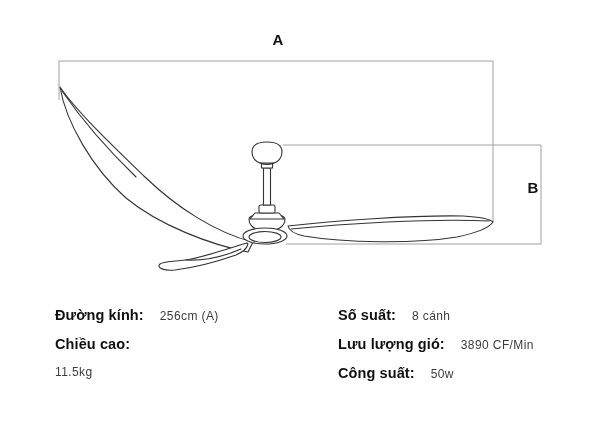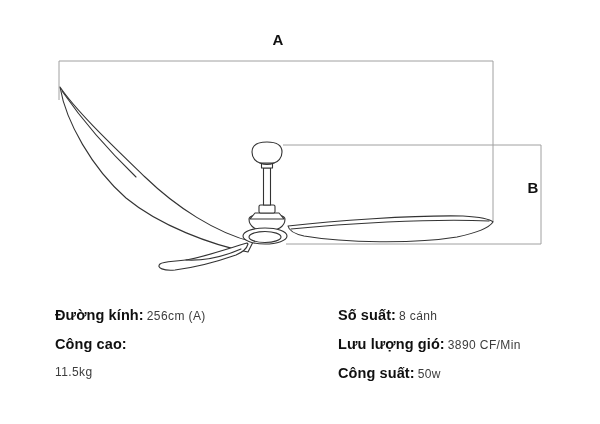--- a/index.html
+++ b/index.html
@@ -26,21 +26,21 @@
     position:absolute;
     font-size:15px;font-weight:700;color:var(--label-text);
     width:20px;text-align:center;letter-spacing:0;
   }
   .dim-label.a{left:268px;top:31px;}
   .dim-label.b{left:523px;top:179px;}
   .spec-col{position:absolute;top:306px;}
   .spec-col.left{left:55px;}
   .spec-col.right{left:338px;}
   .spec-row{
-    display:flex;align-items:baseline;gap:3px;
+    display:flex;align-items:baseline;gap:16px;
     margin-bottom:9px;line-height:19px;white-space:nowrap;
   }
   .spec-label{
     font-size:14.5px;font-weight:700;color:var(--label-text);
     letter-spacing:0.1px;
   }
   .spec-value{
     font-size:12px;font-weight:400;color:var(--value-text);
     letter-spacing:0.4px;
   }
@@ -83,21 +83,21 @@
 
   <div class="dim-label a">A</div>
   <div class="dim-label b">B</div>
 
   <div class="spec-col left">
     <div class="spec-row">
       <span class="spec-label">Đường kính:</span>
       <span class="spec-value">256cm (A)</span>
     </div>
     <div class="spec-row">
-      <span class="spec-label">Công cao:</span>
+      <span class="spec-label">Chiều cao:</span>
     </div>
     <div class="spec-row">
       <span class="spec-value">11.5kg</span>
     </div>
   </div>
 
   <div class="spec-col right">
     <div class="spec-row">
       <span class="spec-label">Số suất:</span>
       <span class="spec-value">8 cánh</span>

